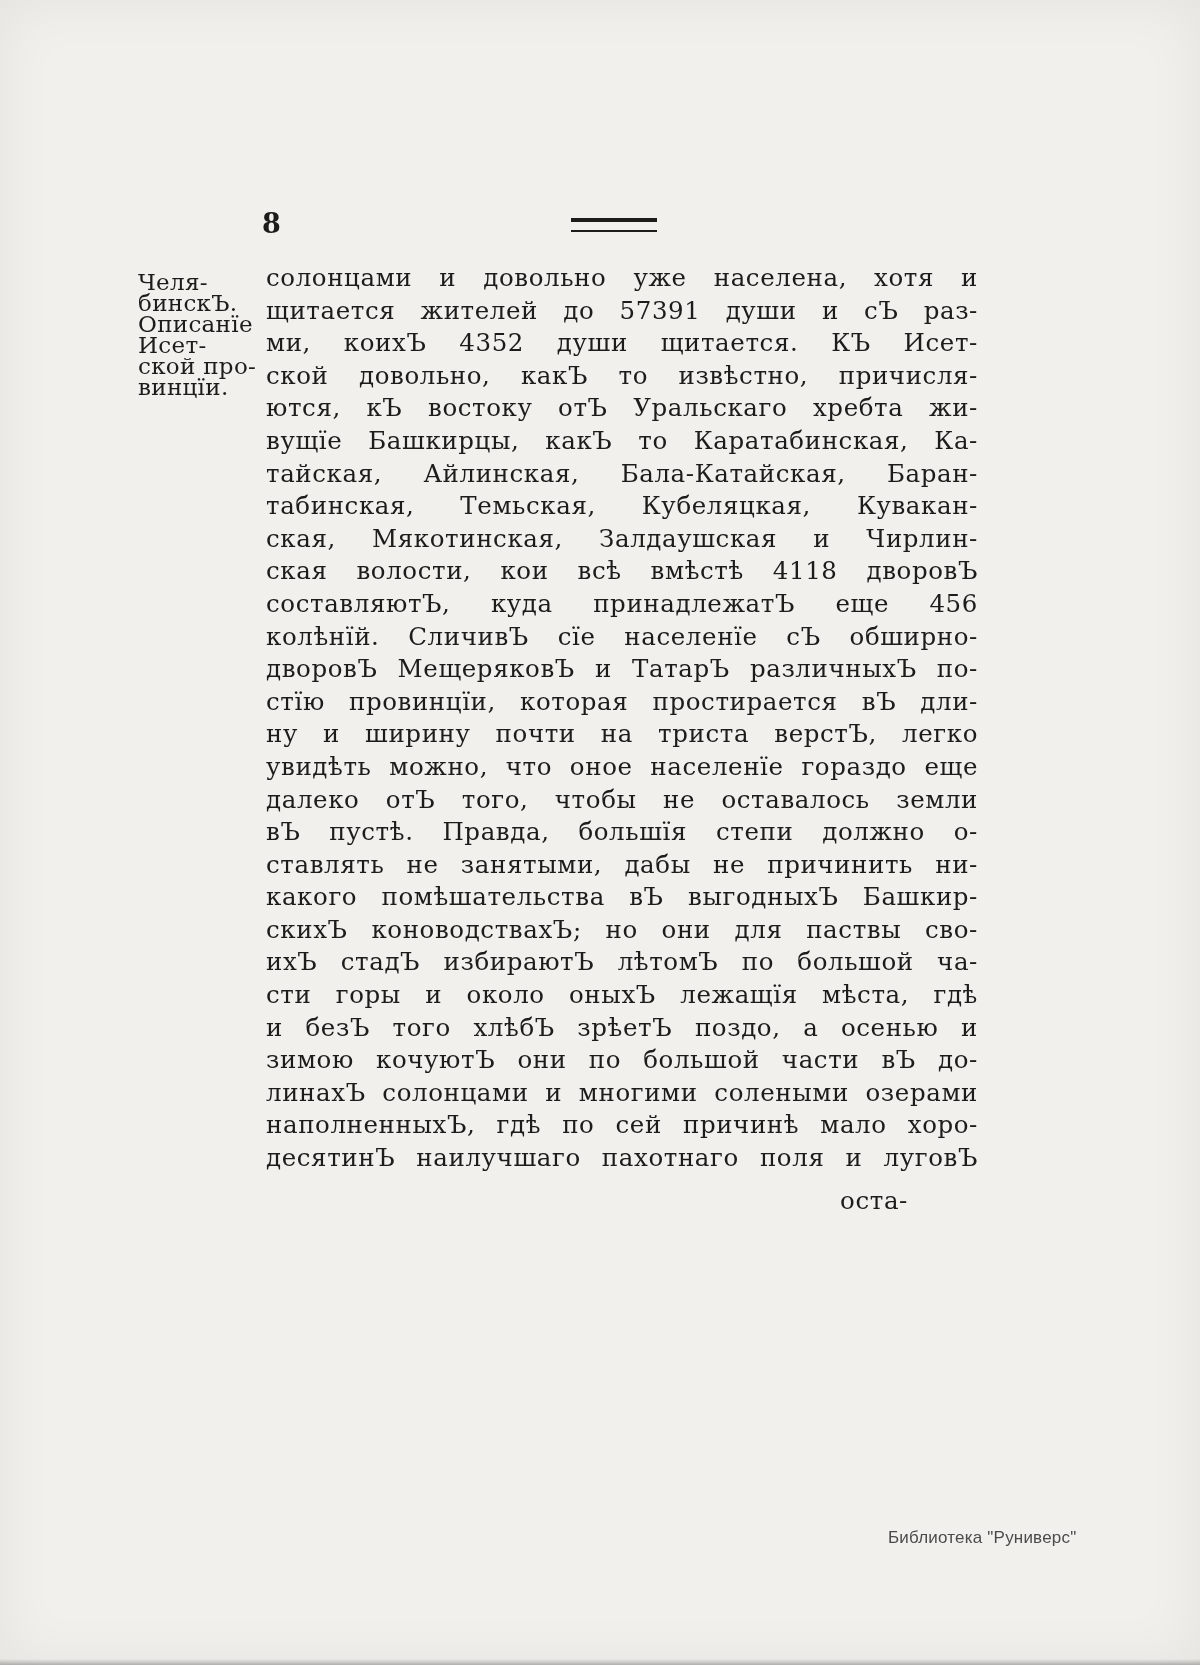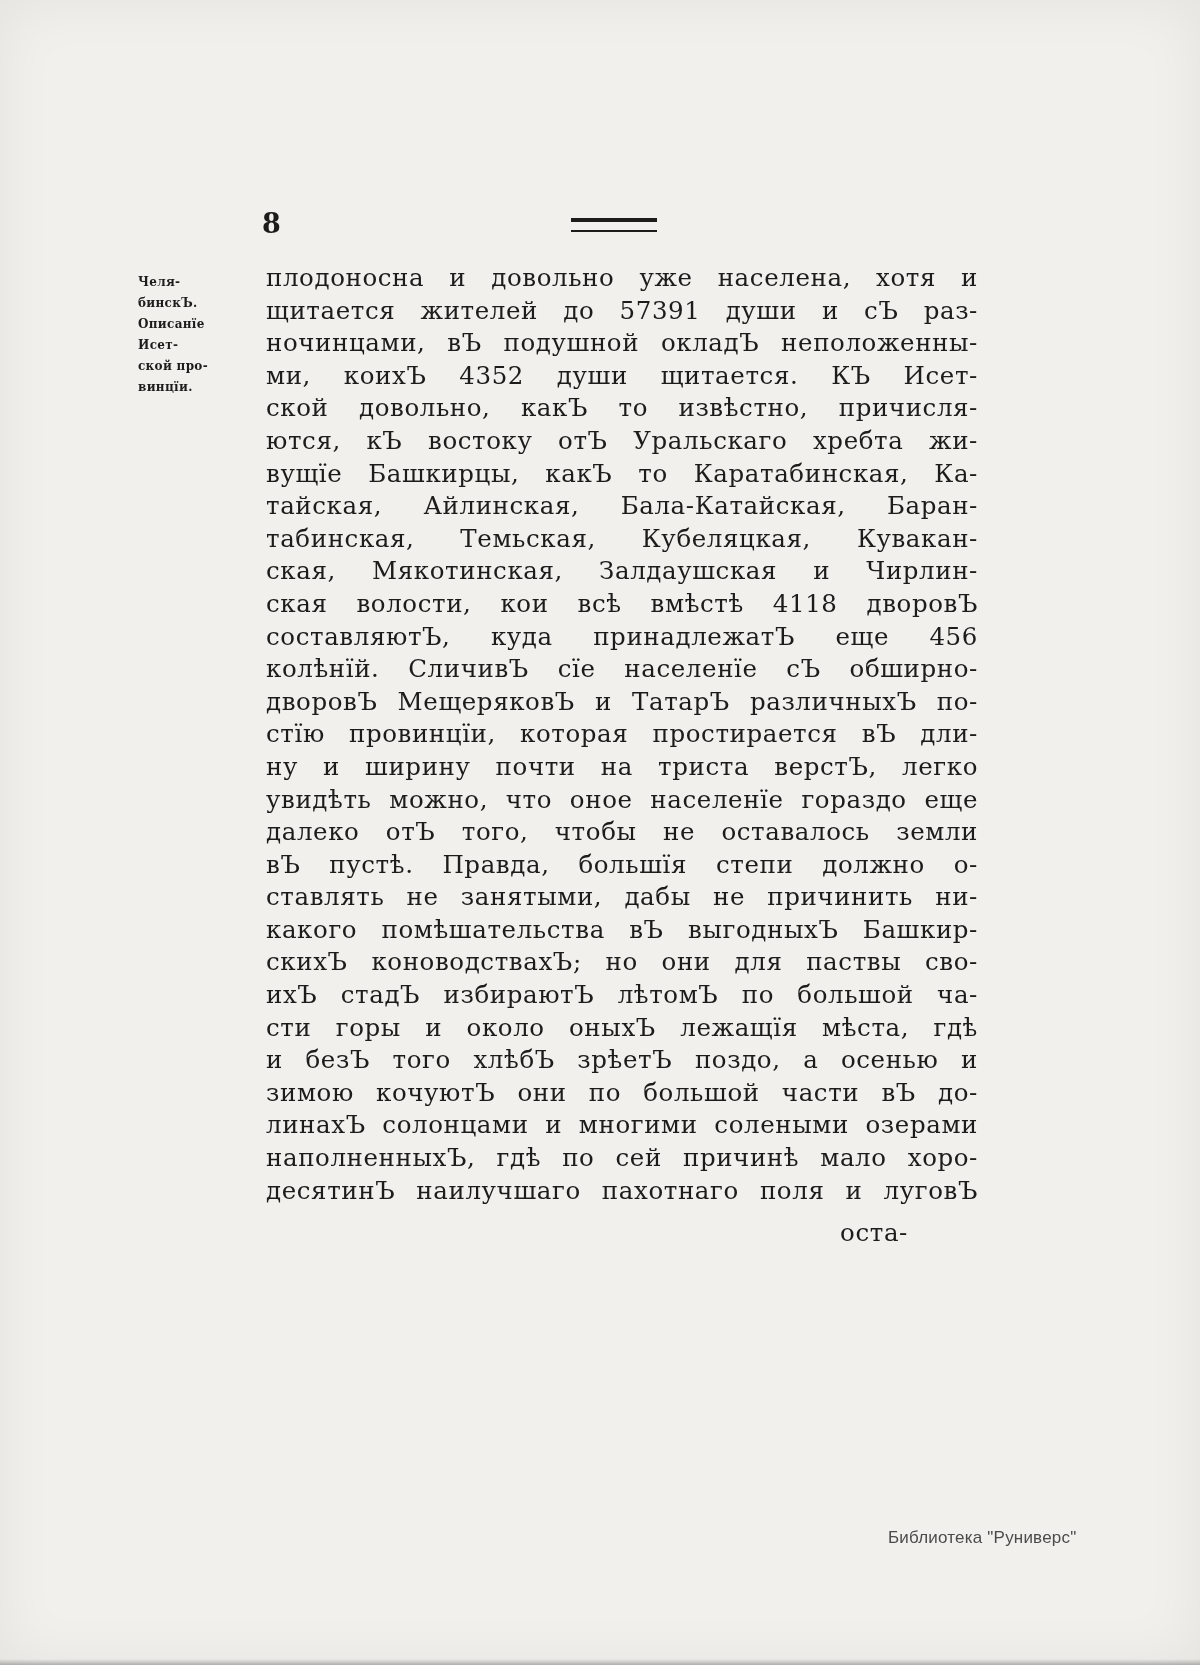--- a/index.html
+++ b/index.html
@@ -41,24 +41,23 @@
     width: 86px;
     height: 8px;
     border-top: 4px solid #1d1c1a;
     border-bottom: 2px solid #1d1c1a;
   }
   .margin-note {
     position: absolute;
     left: 138px;
     top: 272px;
     width: 128px;
-    font-size: 12px;
+    font-size: 23px;
     line-height: 21px;
     letter-spacing: 0.3px;
-    font-weight: bold;
   }
   .margin-note .mn-line {
     white-space: nowrap;
   }
   .text-block {
     position: absolute;
     left: 266px;
     top: 262px;
     width: 712px;
   }
@@ -101,23 +100,22 @@
   <div class="margin-note">
     <div class="mn-line">Челя-</div>
     <div class="mn-line">бинскЪ.</div>
     <div class="mn-line">Описанїе</div>
     <div class="mn-line">Исет-</div>
     <div class="mn-line">ской про-</div>
     <div class="mn-line">винцїи.</div>
   </div>
 
   <div class="text-block">
-    <div class="line">плодоносна и довольно уже населена, хотя и</div>
+    <div class="line">солонцами и довольно уже населена, хотя и</div>
     <div class="line">щитается жителей до 57391 души и сЪ раз-</div>
-    <div class="line">ночинцами, вЪ подушной окладЪ неположенны-</div>
     <div class="line">ми, коихЪ 4352 души щитается. КЪ Исет-</div>
     <div class="line">ской довольно, какЪ то извѣстно, причисля-</div>
     <div class="line">ются, кЪ востоку отЪ Уральскаго хребта жи-</div>
     <div class="line">вущїе Башкирцы, какЪ то Каратабинская, Ка-</div>
     <div class="line">тайская, Айлинская, Бала-Катайская, Баран-</div>
     <div class="line">табинская, Темьская, Кубеляцкая, Кувакан-</div>
     <div class="line">ская, Мякотинская, Залдаушская и Чирлин-</div>
     <div class="line">ская волости, кои всѣ вмѣстѣ 4118 дворовЪ</div>
     <div class="line">составляютЪ, куда принадлежатЪ еще 456</div>
     <div class="line">колѣнїй. СличивЪ сїе населенїе сЪ обширно-</div>

